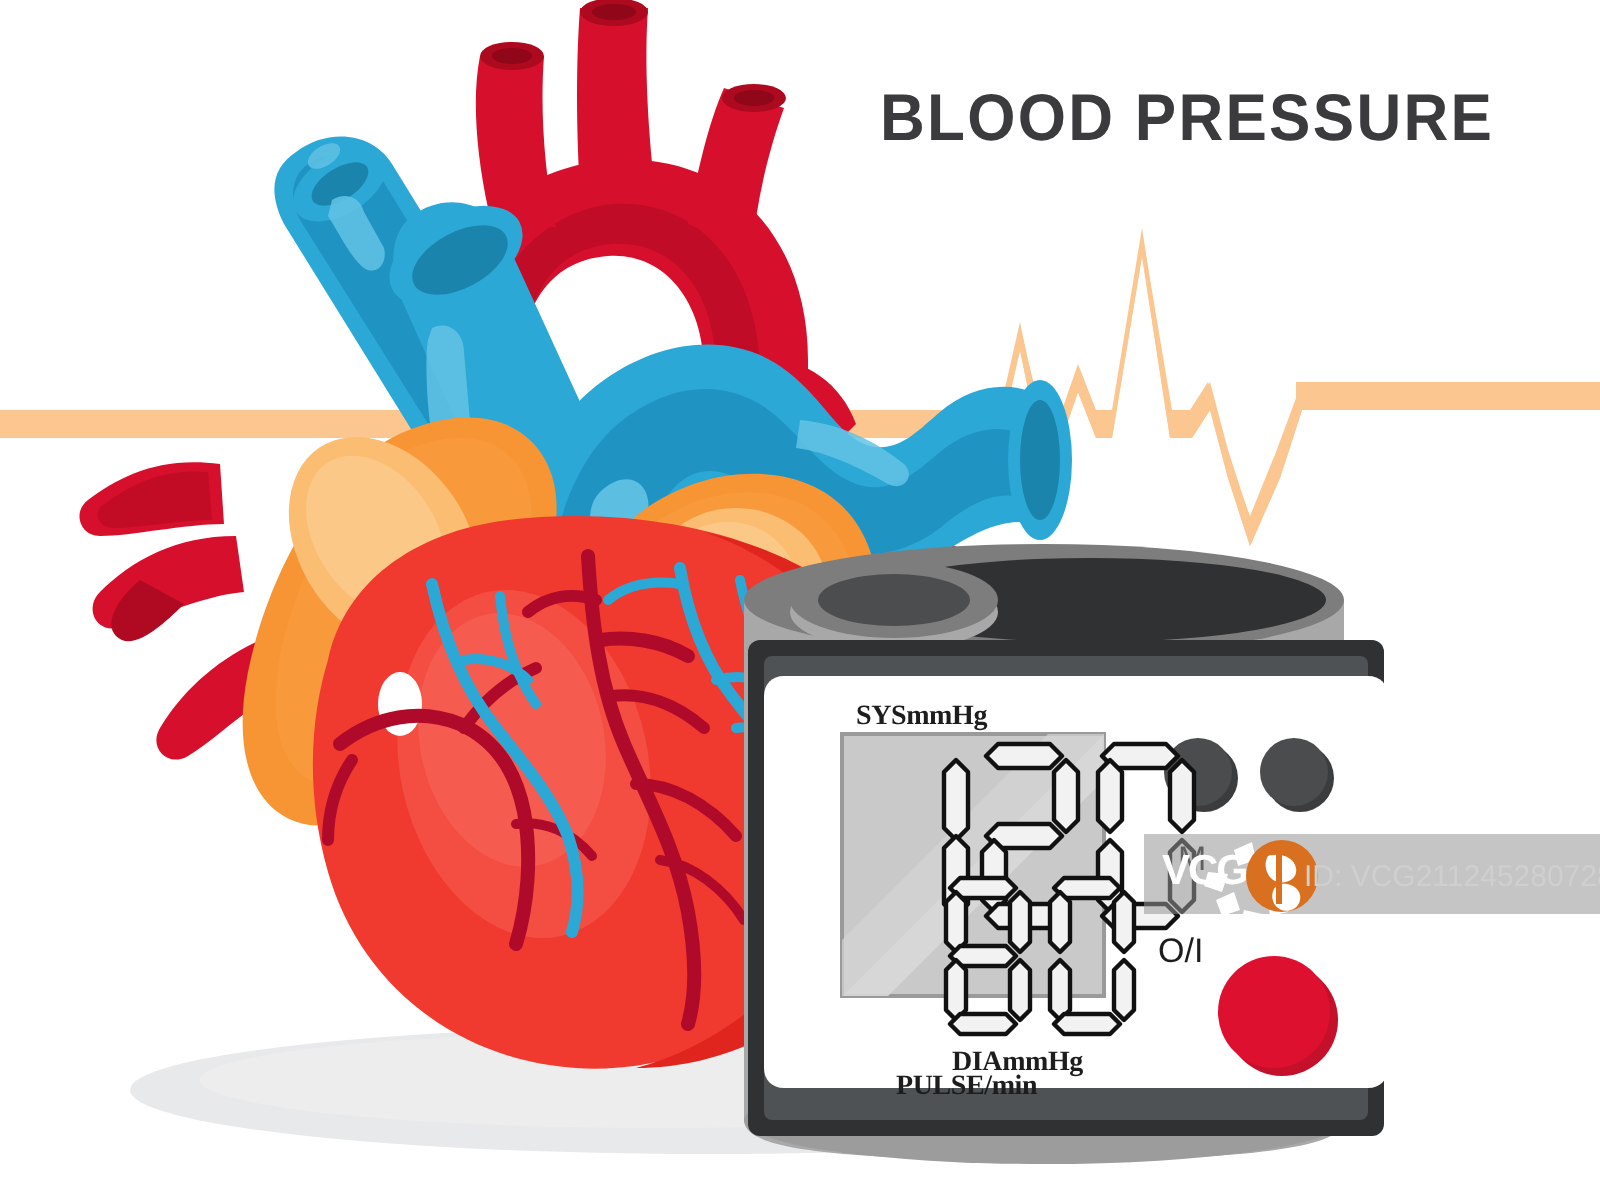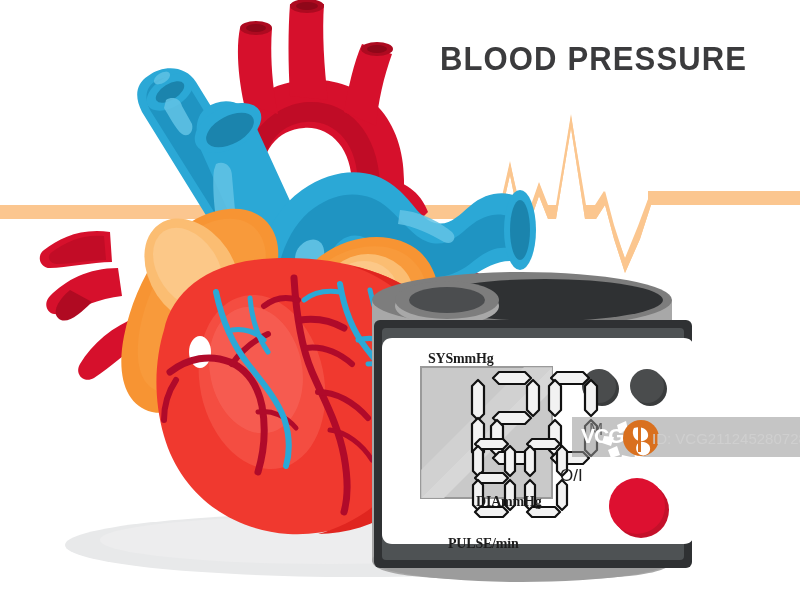--- a/index.html
+++ b/index.html
@@ -365,25 +365,25 @@
       <polygon points="527,444 532,439 555,439 560,444 555,449 532,449"></polygon>
       <polygon points="525,451 530,446 535,451 535,471 530,476 525,471"></polygon>
       <polygon points="557,451 562,446 567,451 567,471 562,476 557,471"></polygon>
       <polygon points="525,485 530,480 535,485 535,505 530,510 525,505"></polygon>
       <polygon points="557,485 562,480 567,485 567,505 562,510 557,505"></polygon>
       <polygon points="527,512 532,507 555,507 560,512 555,517 532,517"></polygon>
     </g>
   </svg>
 
   <div class="panel-label" style="left:428px; top:345px;">SYSmmHg</div>
-  <div class="panel-label" style="left:428px; top:488px;padding-left:48px;">DIAmmHg</div>
+  <div class="panel-label" style="left:428px; top:518px;padding-left:48px;">DIAmmHg</div>
   <div class="panel-label" style="left:448px; top:530px;">PULSE/min</div>
 
   <div class="btn-label" style="left:589px; top:420px;">M</div>
-  <div class="btn-label" style="left:560px; top:466px;">O/I</div>
+  <div class="btn-label" style="left:579px; top:466px;">O/I</div>
 
   <div class="wm-band"></div>
   <div class="wm-vcg">VCG</div>
   <svg class="layer" viewBox="0 0 800 590" style="pointer-events:none;">
     <g fill="#ffffff">
       <path d="M617,425 l9,-4 2,9 -9,3 z"></path>
       <path d="M604,436 l10,1 -3,9 -9,-3 z"></path>
       <path d="M608,450 l9,-4 3,9 -9,3 z"></path>
       <path d="M622,455 l9,2 -2,9 -9,-3 z"></path>
       <path d="M634,450 l9,-3 1,9 -9,2 z"></path>

